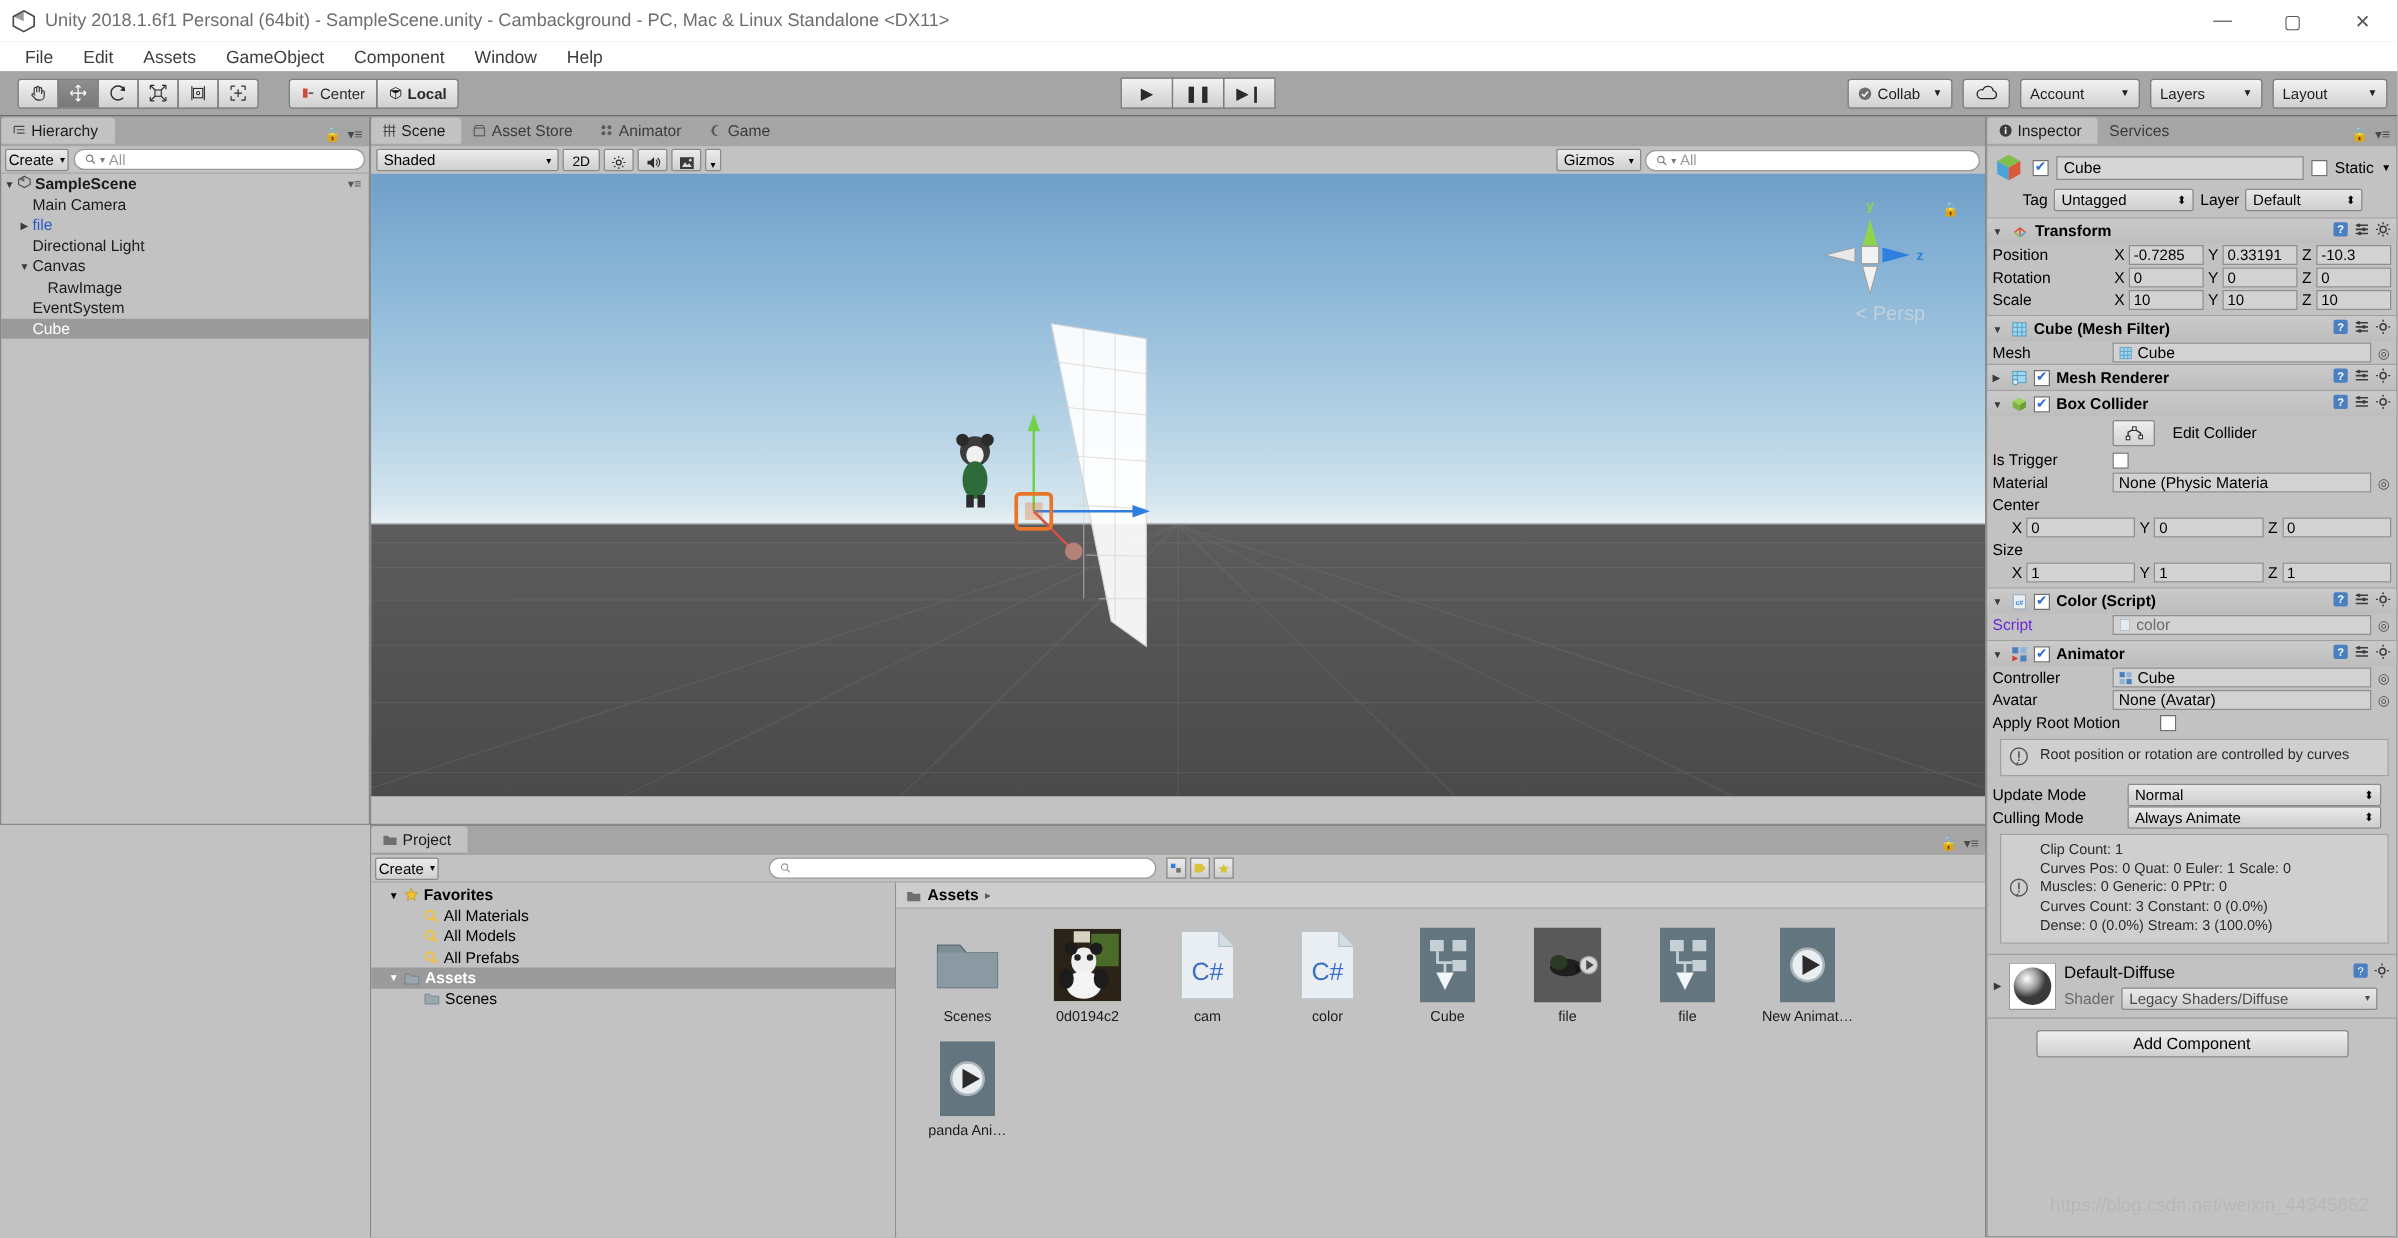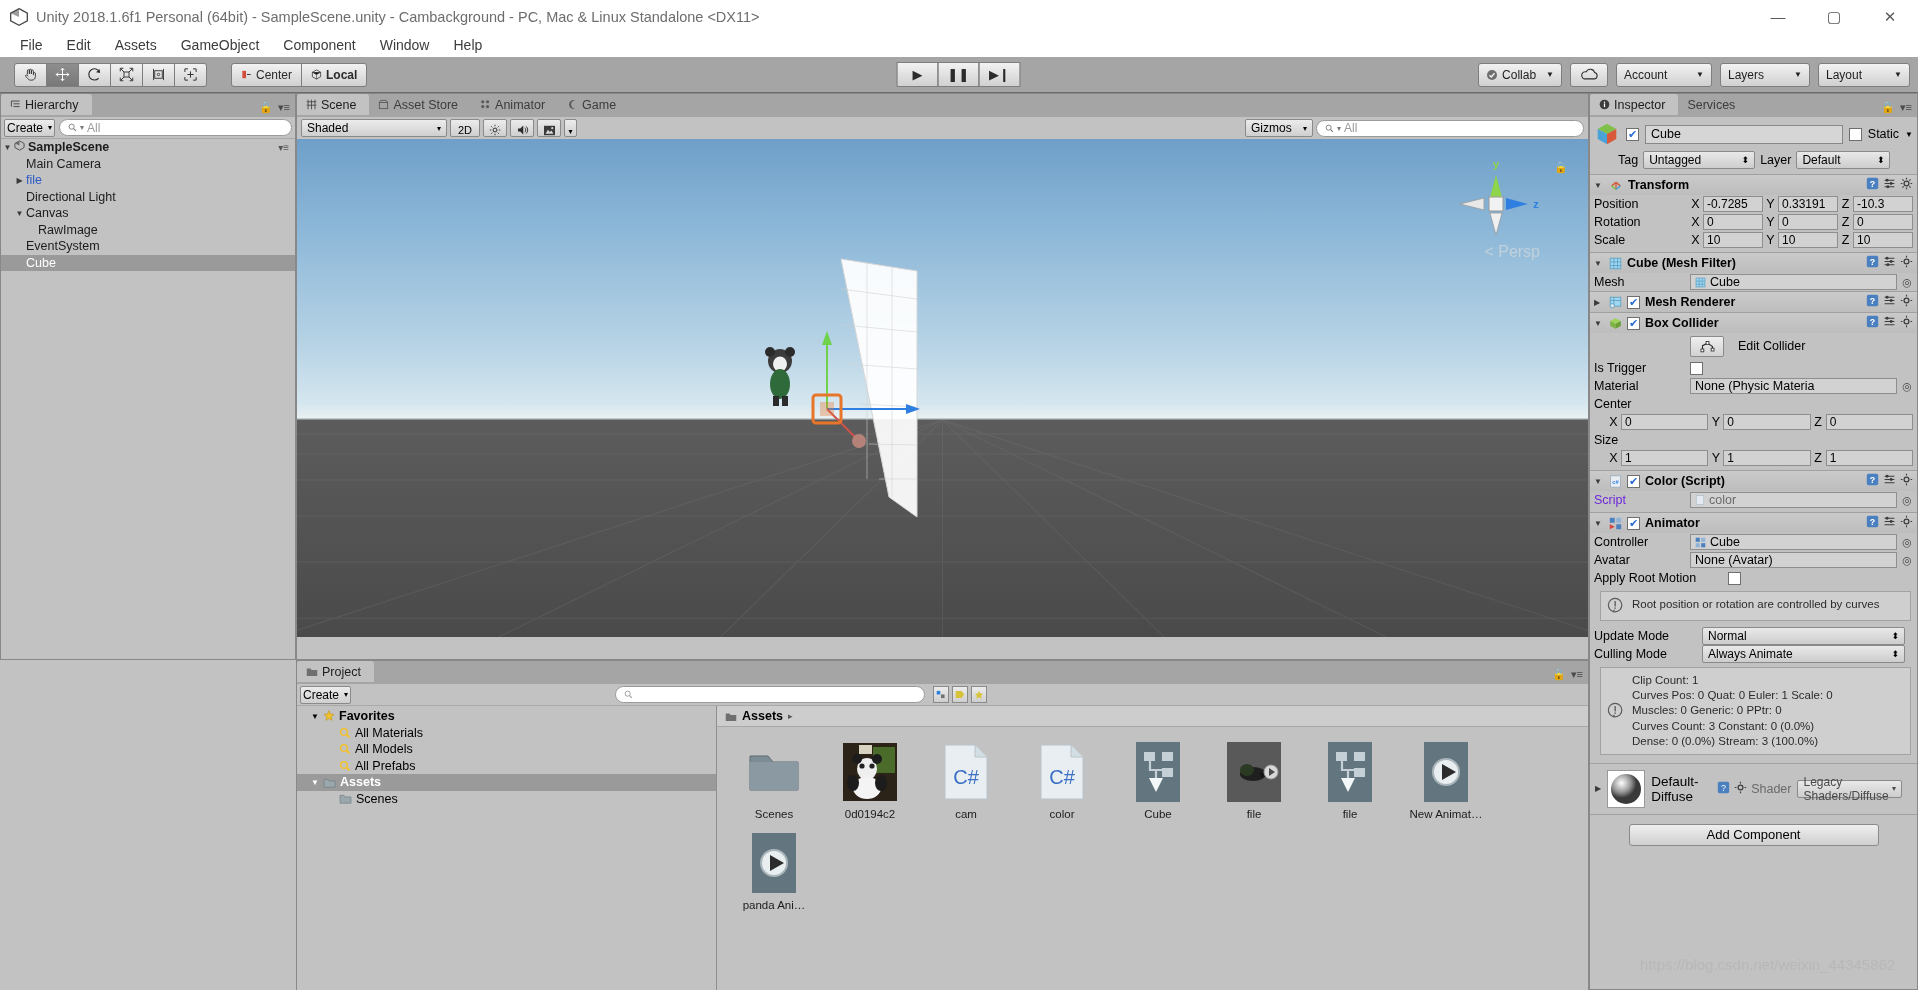--- a/index.html
+++ b/index.html
@@ -1108,21 +1108,21 @@
           <defs>
               <radialGradient id="sg" cx="35%" cy="30%">
                 <stop offset="0%" stop-color="#ffffff"></stop>
                 <stop offset="60%" stop-color="#9a9a9a"></stop>
                 <stop offset="100%" stop-color="#3a3a3a"></stop>
               </radialGradient>
             </defs>
           <circle cx="17" cy="17" r="15" fill="url(#sg)"></circle>
         </svg>
       </span>
-      <span style="display:flex;flex-direction:row;gap:4px;flex:1">
+      <span style="display:flex;flex-direction:column;gap:4px;flex:1">
         <span style="display:flex;align-items:center">
           <span style="font-size:13.5px">Default-Diffuse</span>
           <span class="comp-icons">
             <span><svg width="13" height="13" viewBox="0 0 16 16">
                   <rect x="1" y="1" width="14" height="14" rx="2" fill="#4a7fc0"></rect>
                   <text x="8" y="12" font-size="11" fill="#fff" text-anchor="middle" font-family="Liberation Sans">?</text>
                 </svg></span>
             <span><svg width="13" height="13" viewBox="0 0 16 16">
                   <circle cx="8" cy="8" r="3" fill="none" stroke="#3c3c3c" stroke-width="1.5"></circle>
                   <path d="M8 1v2M8 13v2M1 8h2M13 8h2" stroke="#3c3c3c" stroke-width="1.4"></path>

